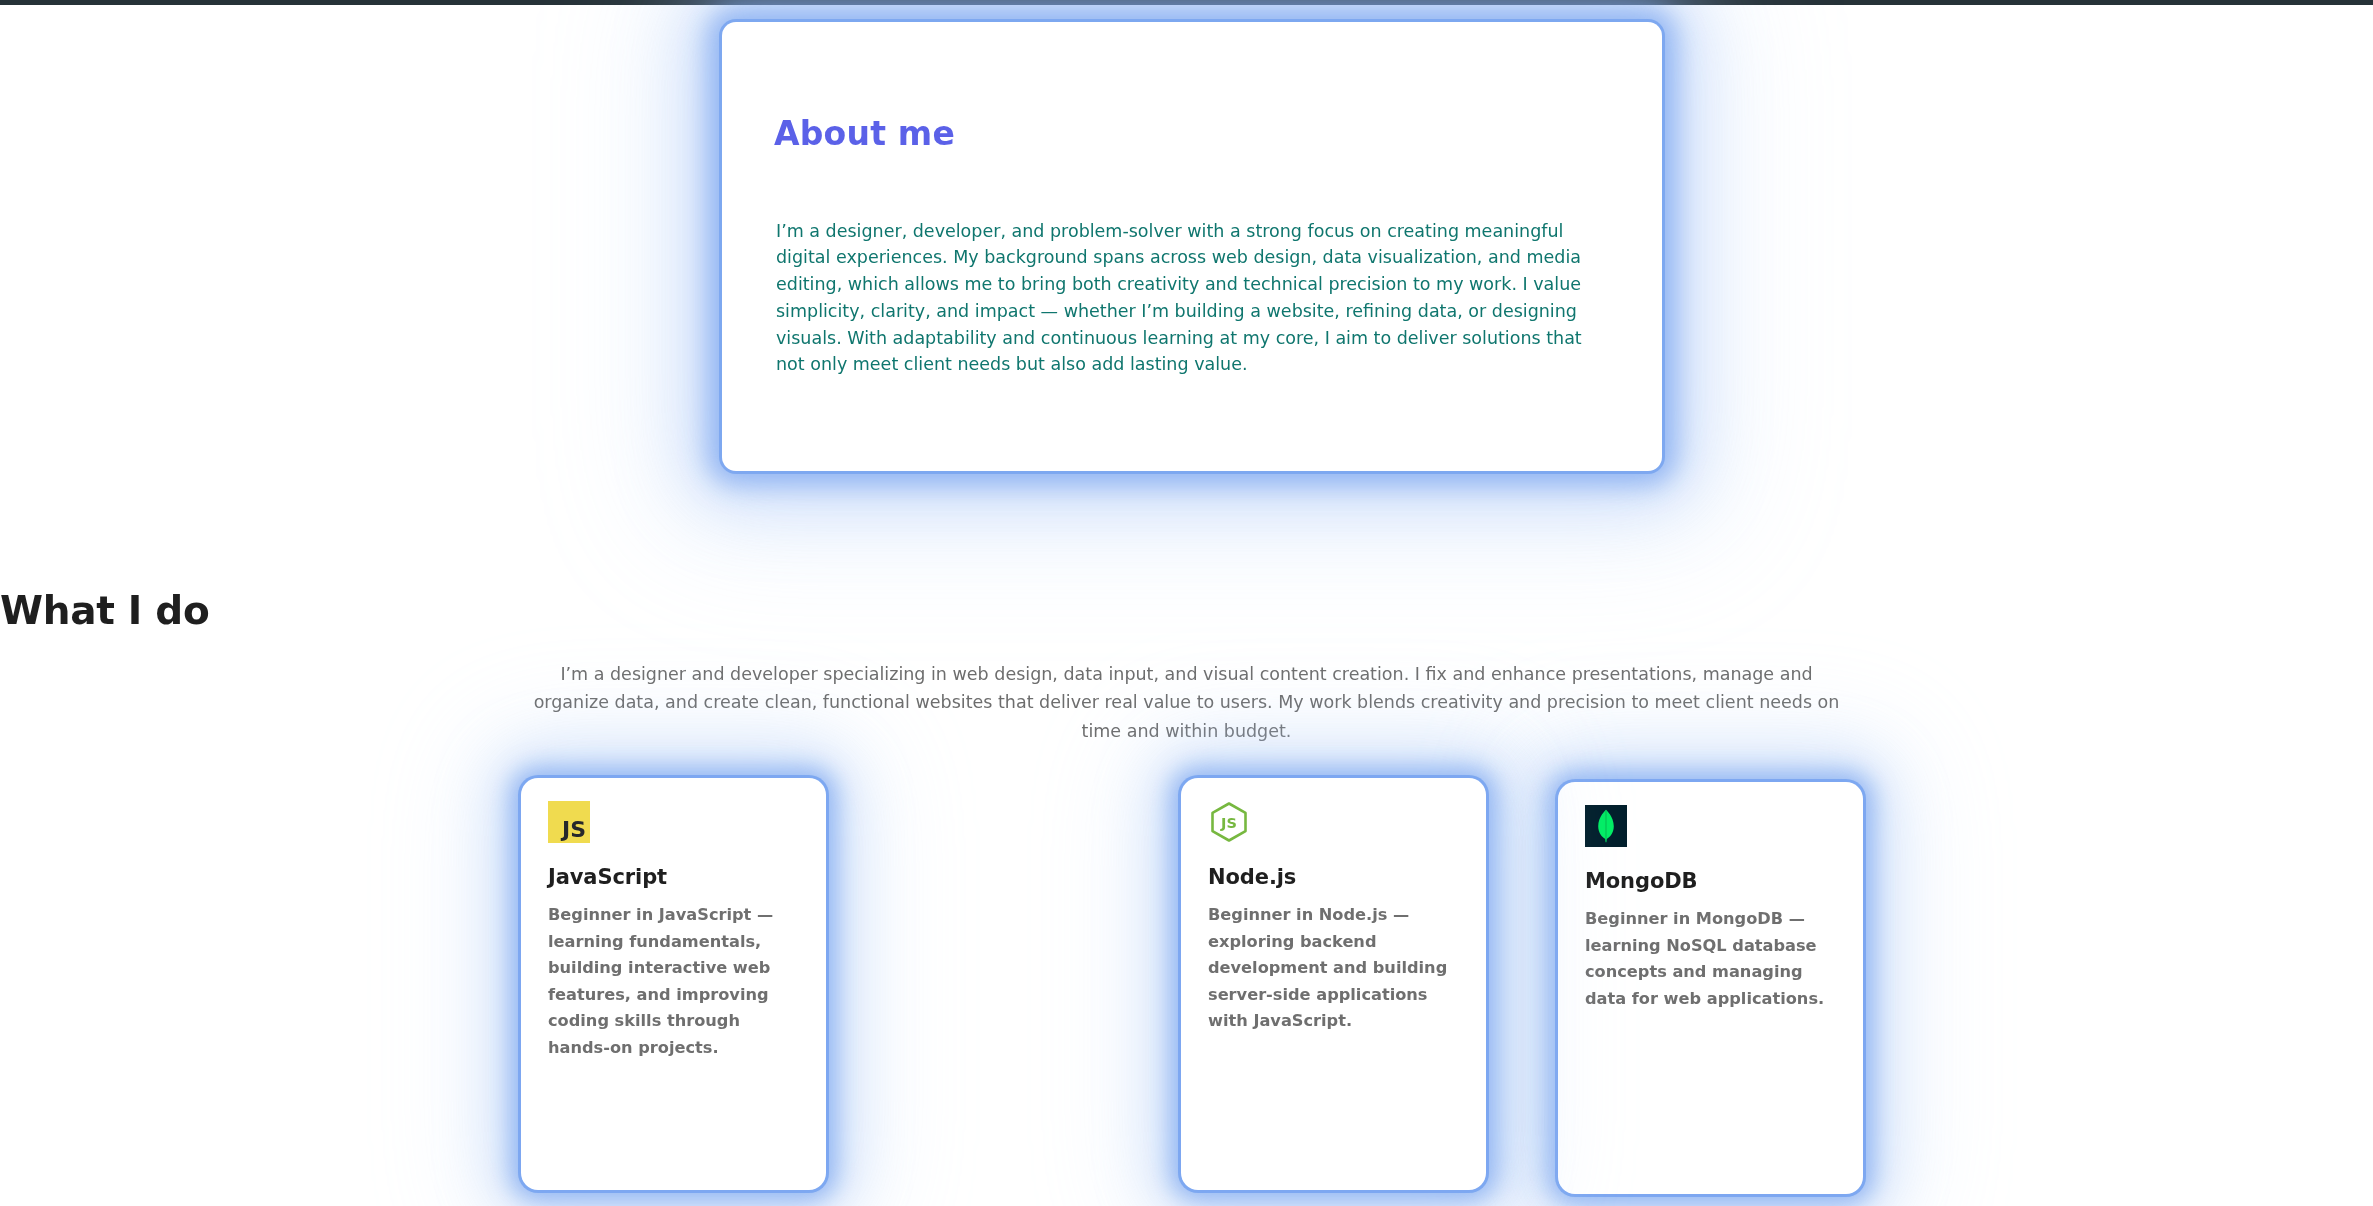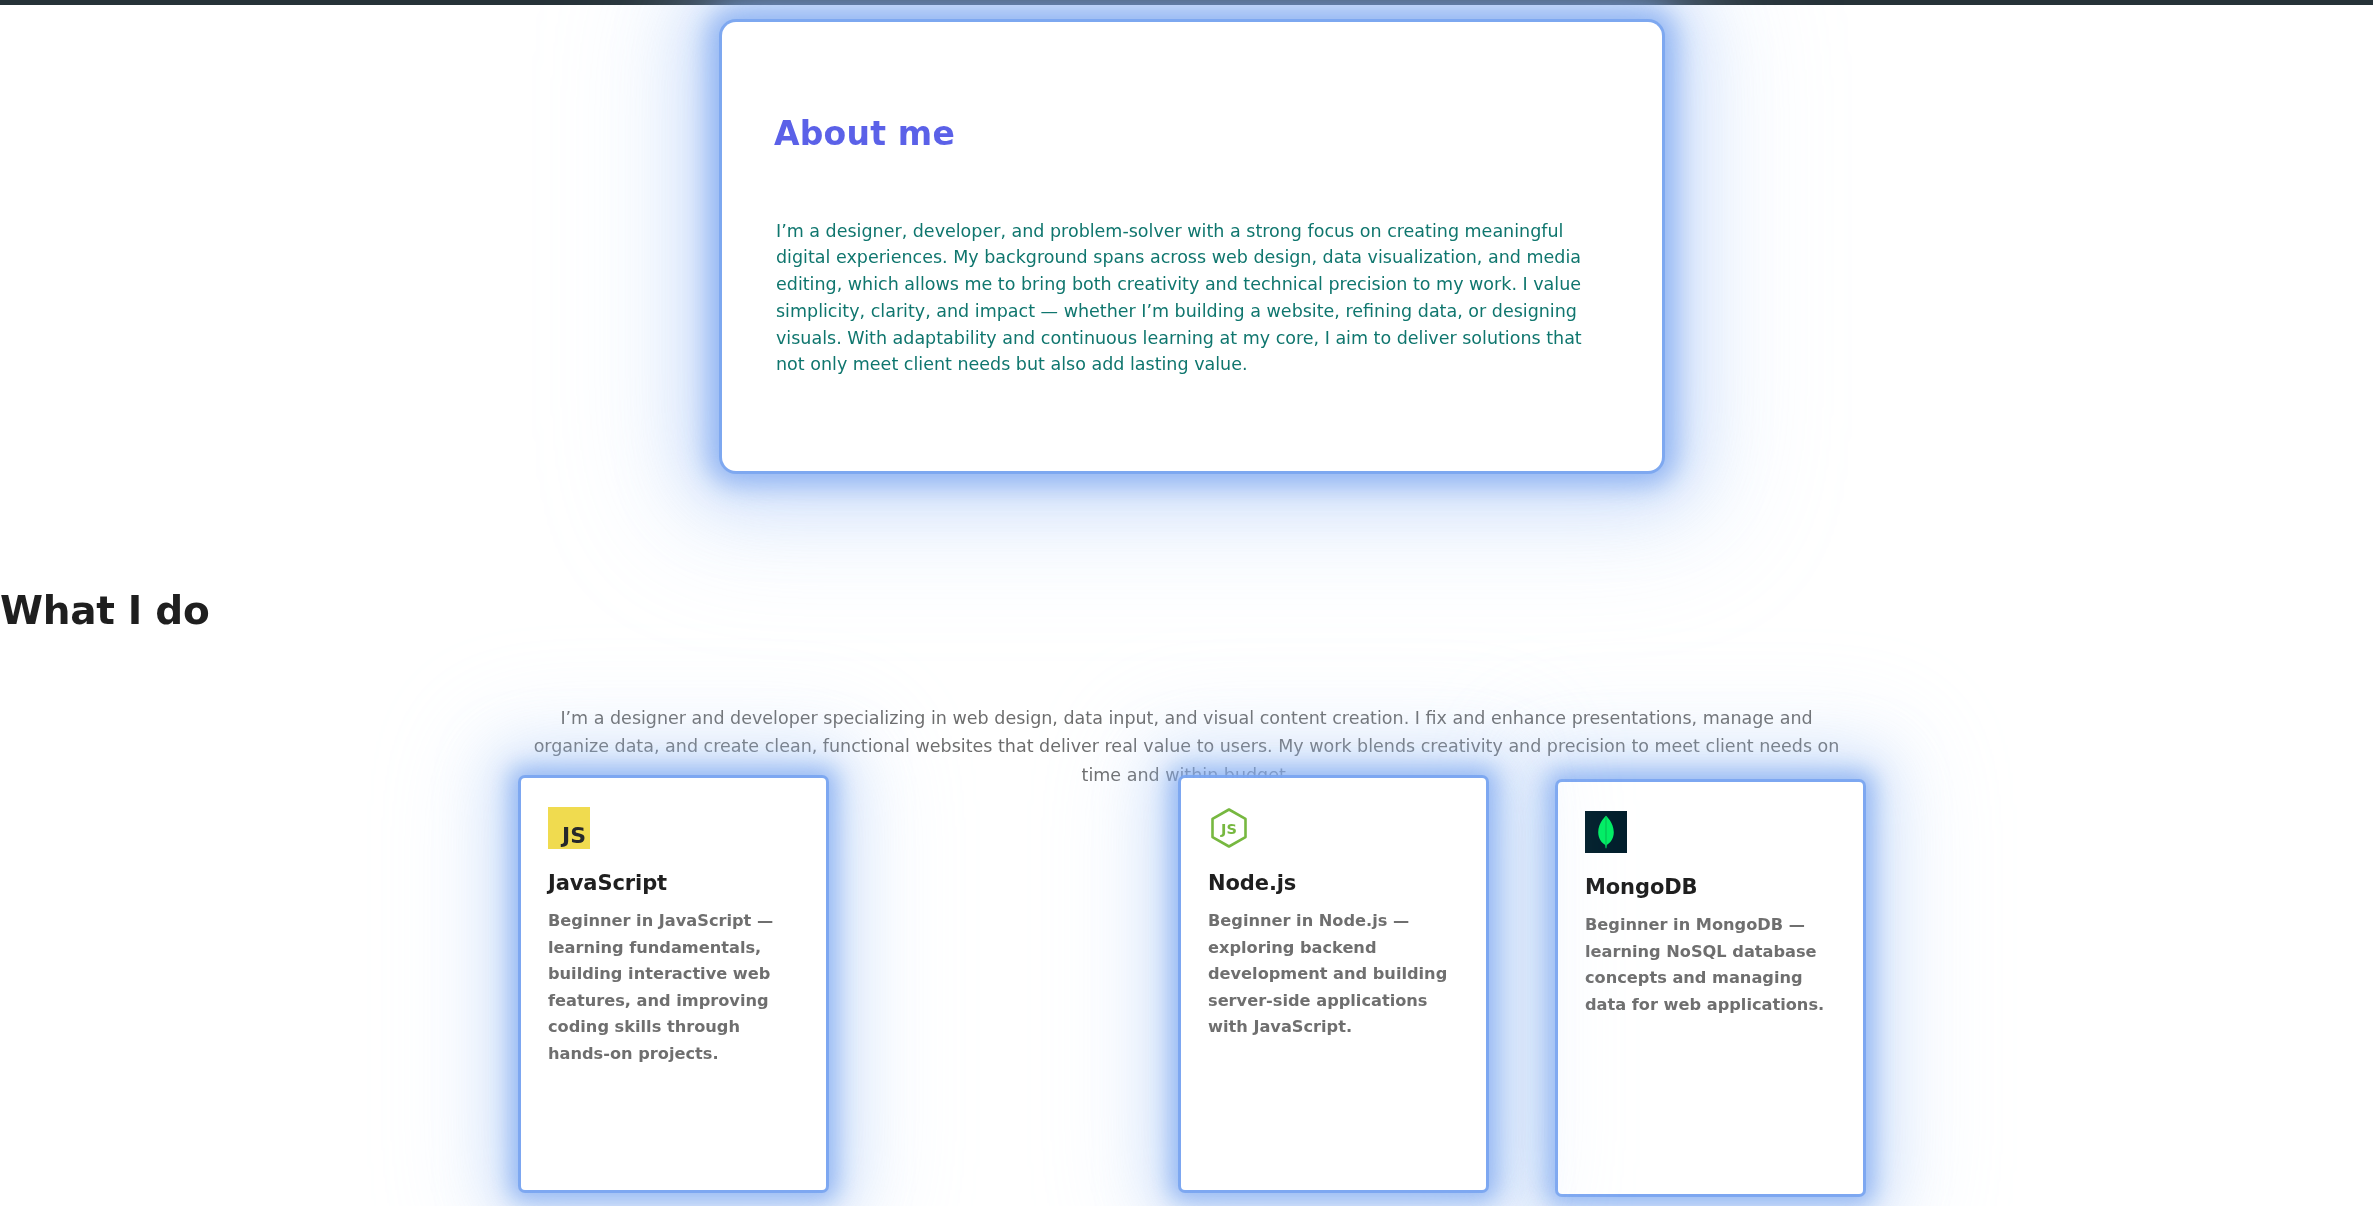--- a/index.html
+++ b/index.html
@@ -78,21 +78,21 @@
     width: 2373px;
     text-align: left;
     font-size: 39px;
     font-weight: 700;
     color: #1f1f1f;
     letter-spacing: -0.3px;
   }
 
   .whatido-intro {
     position: absolute;
-    top: 704px;
+    top: 660px;
     left: 50%;
     transform: translateX(-50%);
     width: 1330px;
     text-align: center;
     font-size: 17.5px;
     line-height: 1.62;
     color: #6d6d6d;
     font-weight: 400;
   }
 
@@ -104,22 +104,22 @@
     width: 1300px;
     height: 412px;
   }
 
   .skill-card {
     position: absolute;
     top: 0;
     width: 305px;
     height: 412px;
     background: #ffffff;
-    border-radius: 4px;
-    padding: 29px 27px 20px 27px;
+    border-radius: 17px;
+    padding: 23px 27px 20px 27px;
     box-shadow:
       0 0 0 3px rgba(122,165,240,0.92),
       0 0 22px 11px rgba(122,165,240,0.70),
       0 0 58px 26px rgba(152,189,246,0.40),
       0 0 110px 48px rgba(190,215,250,0.20);
   }
 
   .skill-card.c0 { left: 0px;    z-index: 5; }
   .skill-card.c1 { left: 330px;  z-index: 4; }
   .skill-card.c2 { left: 660px;  z-index: 3; }

